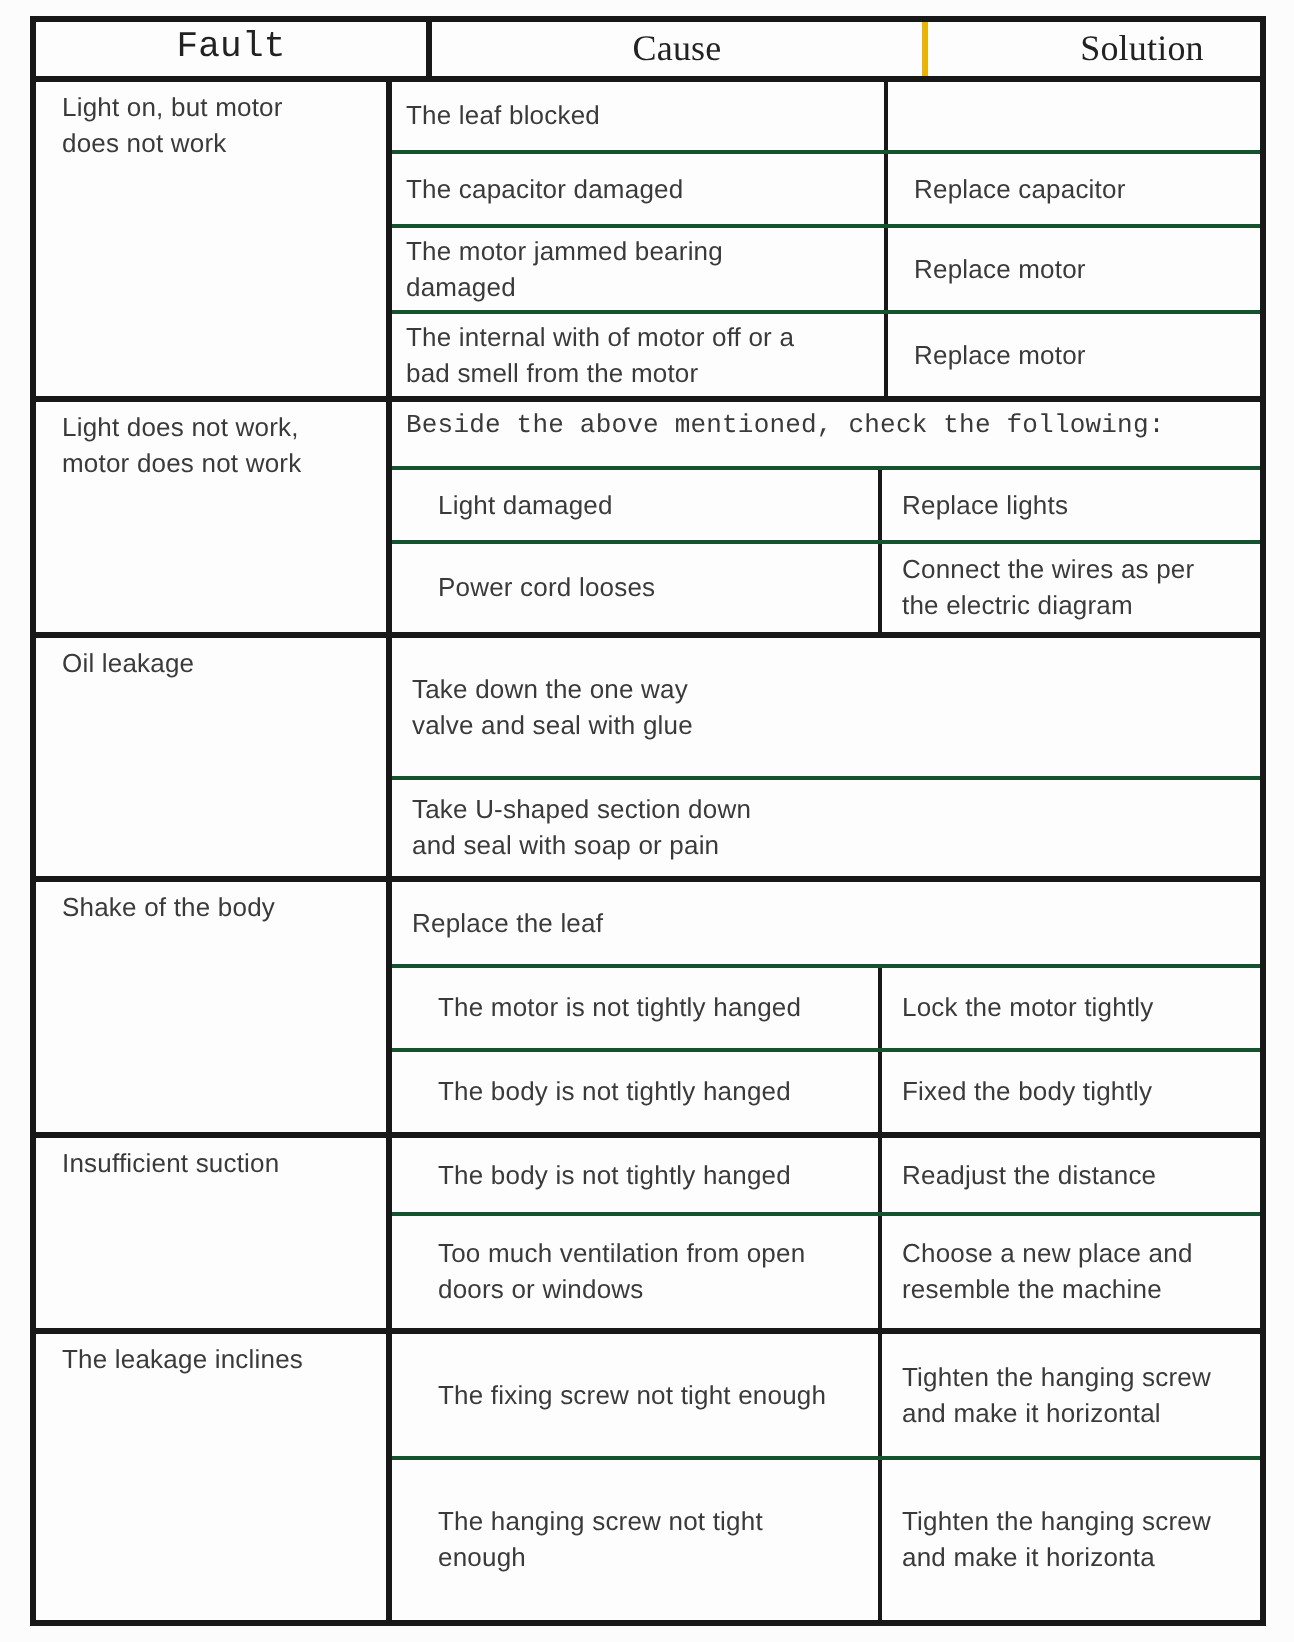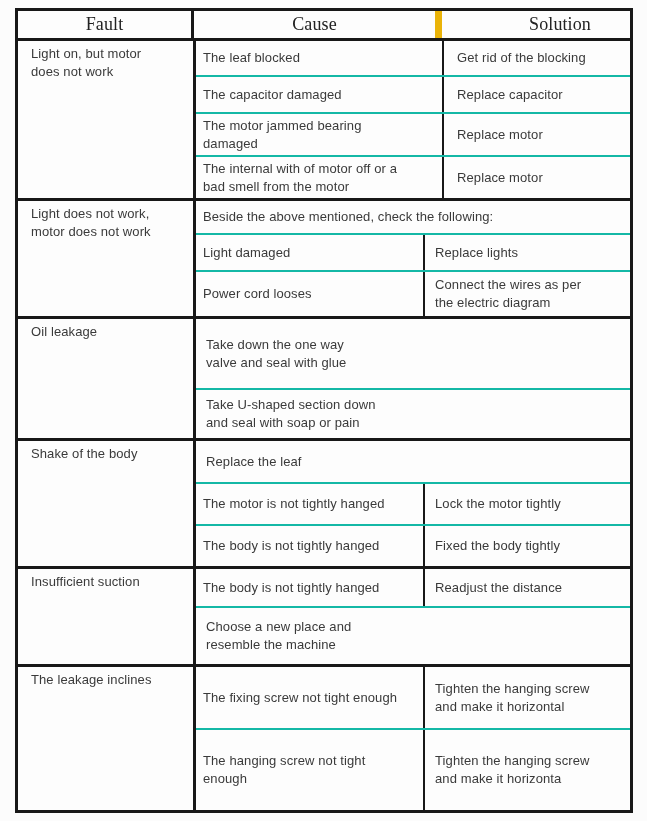--- a/index.html
+++ b/index.html
@@ -26,59 +26,60 @@
   }
   .header-row {
     display:flex; height:30px; flex:none;
     border-bottom:3px solid #181818;
   }
   .hcell {
     display:flex; align-items:center; justify-content:center;
     font-family:"Liberation Serif", serif;
     font-size:18px; color:#222;
   }
-  .h-fault   { width:176px; border-right:3px solid #181818; }
-  .h-cause   { width:248px; border-right:7px solid #eab308; }
+  .h-fault   { width:198px; border-right:3px solid #181818;font-family:Liberation Mono, monospace; }
+  .h-cause   { width:248px; border-right:3px solid #eab308; }
   .h-solution{ flex:1;margin-left:48px; }
 
   .section {
     display:flex; flex:none;
     border-bottom:3px solid #181818;
   }
   .section:last-child { border-bottom:none; flex:1; }
 
   .fault-cell {
     width:178px; flex:none;
     border-right:3px solid #181818;
     display:flex; align-items:flex-start;
     padding:4px 20px 4px 13px;
   }
   .rows { flex:1; display:flex; flex-direction:column; }
-  .row  { display:flex; border-bottom:2px solid #14b8a6; flex:none; }
+  .row  { display:flex; border-bottom:2px solid #14532d; flex:none; }
   .row:last-child { border-bottom:none; flex:1; }
 
   .cause-cell {
     border-right:2px solid #181818;
     display:flex; align-items:center;
     padding:3px 2px 3px 7px;
   }
   .sec-wide  .cause-cell { width:248px; flex:none; }  
-  .sec-narrow .cause-cell { width:229px; flex:none; } 
+  .sec-narrow .cause-cell { width:229px; flex:none;margin-left:16px; } 
 
   .solution-cell {
     flex:1;
     display:flex; align-items:center;
     padding:3px 2px 3px 10px;
   }
   .sec-wide .solution-cell { padding-left:13px; }
 
   .note-cell {
     flex:1;
-    display:flex; align-items:center;
+    display:flex; align-items:flex-start;
     padding:3px 2px 3px 7px;
+    font-family:Liberation Mono, monospace;
   }
   .txt { white-space:pre-line; }
 </style>
 </head>
 <body>
 
 <div class="page">
   <div class="tbl">
 
     <div class="header-row">
@@ -96,23 +97,20 @@
     <div class="section sec-wide" style="height:160px">
       <div class="fault-cell">
         <span class="txt">Light on, but motor
 does not work</span>
       </div>
       <div class="rows">
         <div class="row" style="height:36px">
           <div class="cause-cell">
               <span class="txt">The leaf blocked</span>
             </div>
-          <div class="solution-cell">
-              <span class="txt">Get rid of the blocking</span>
-            </div>
         </div>
         <div class="row" style="height:37px">
           <div class="cause-cell">
               <span class="txt">The capacitor damaged</span>
             </div>
           <div class="solution-cell">
               <span class="txt">Replace capacitor</span>
             </div>
         </div>
         <div class="row" style="height:43px">
@@ -223,20 +221,24 @@
       <div class="rows">
         <div class="row" style="height:39px">
           <div class="cause-cell">
               <span class="txt">The body is not tightly hanged</span>
             </div>
           <div class="solution-cell">
               <span class="txt">Readjust the distance</span>
             </div>
         </div>
         <div class="row">
+          <div class="cause-cell">
+              <span class="txt">Too much ventilation from open
+doors or windows</span>
+            </div>
           <div class="solution-cell">
               <span class="txt">Choose a new place and
 resemble the machine</span>
             </div>
         </div>
       </div>
     </div>
 
     <div class="section sec-narrow">
       <div class="fault-cell">

